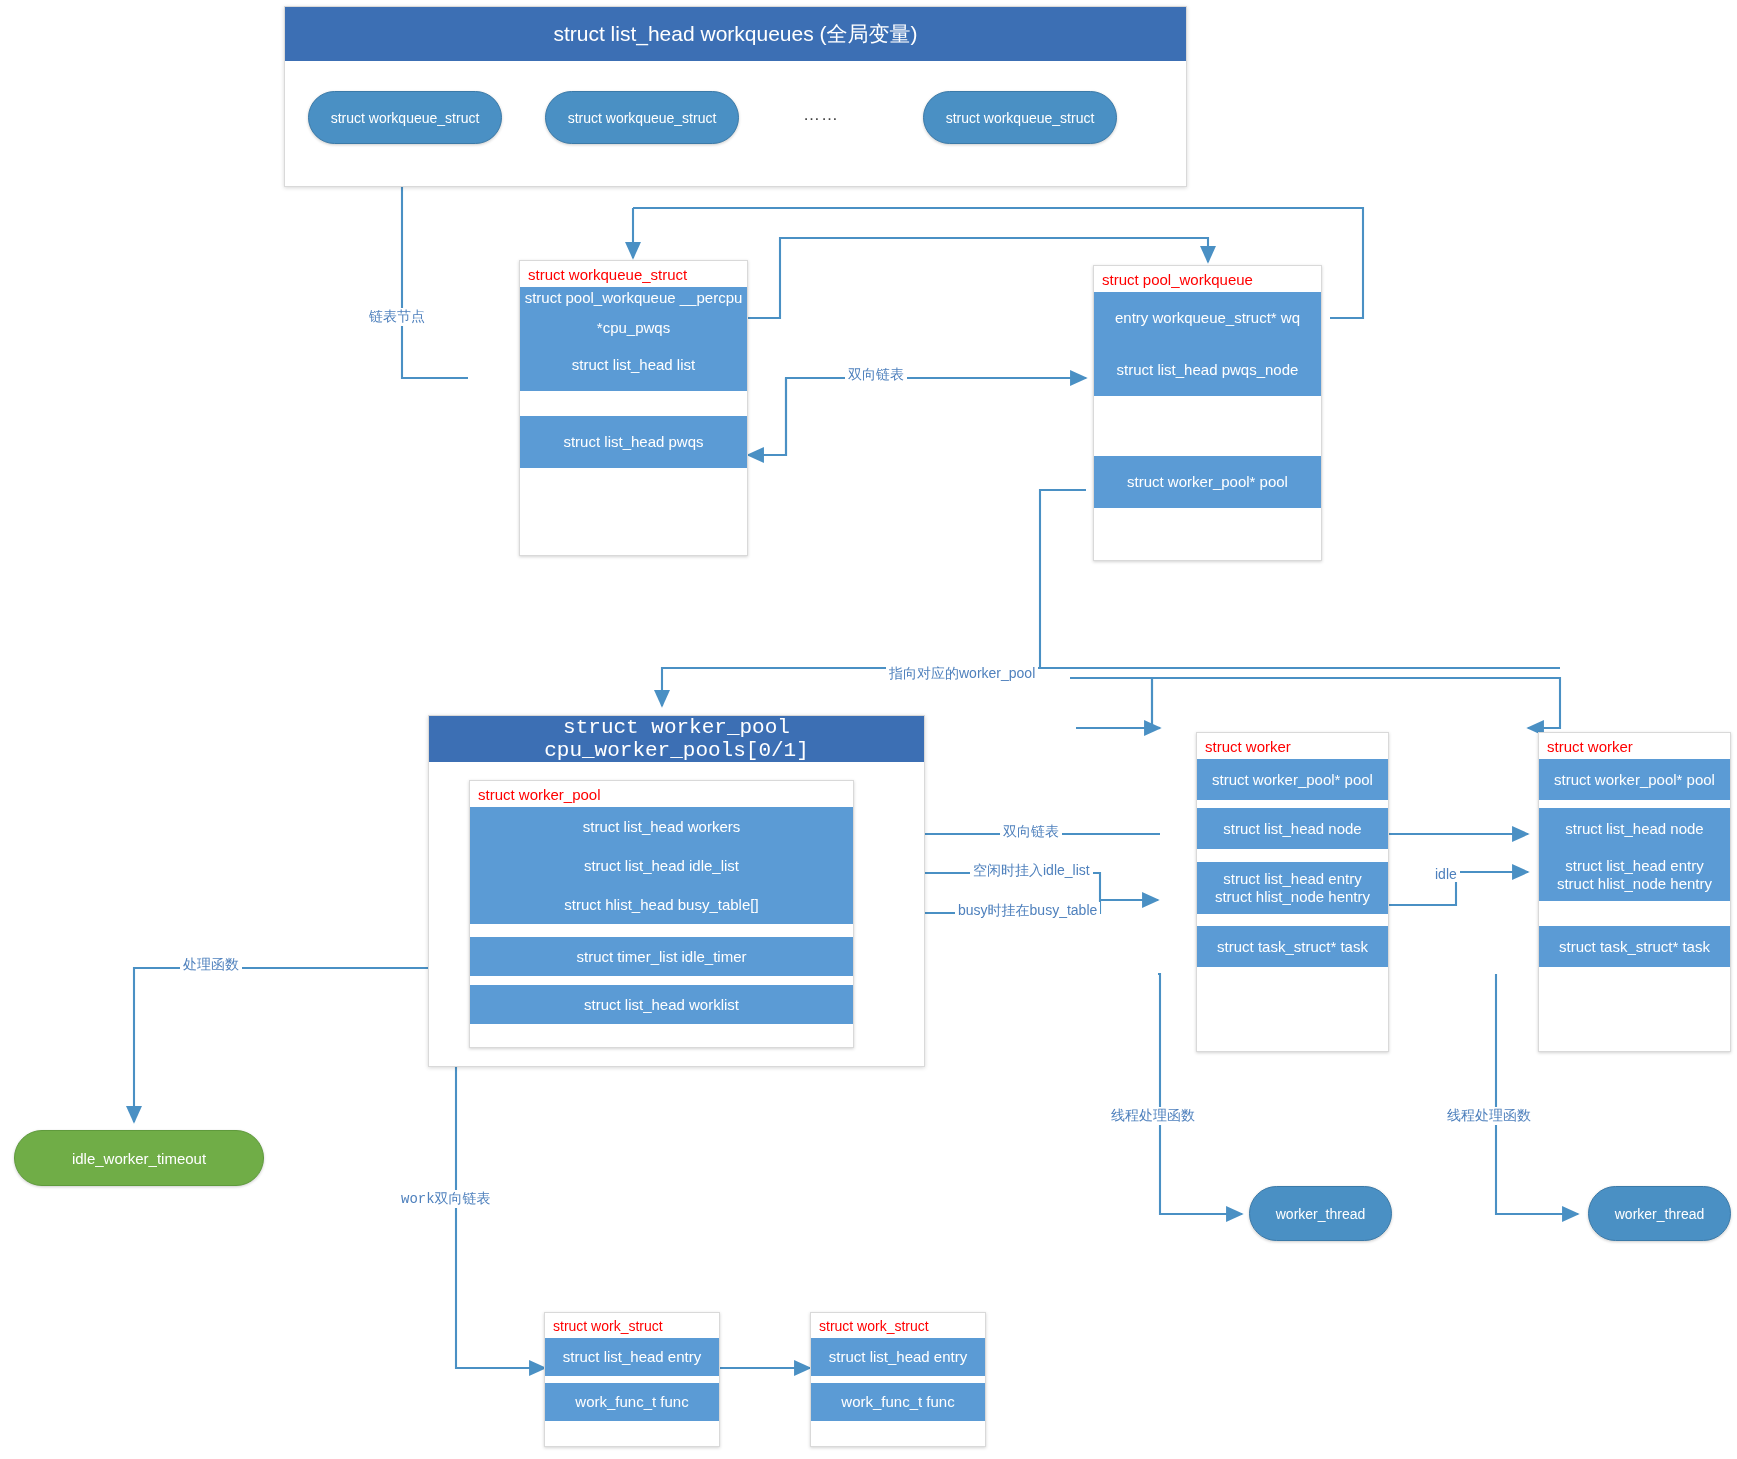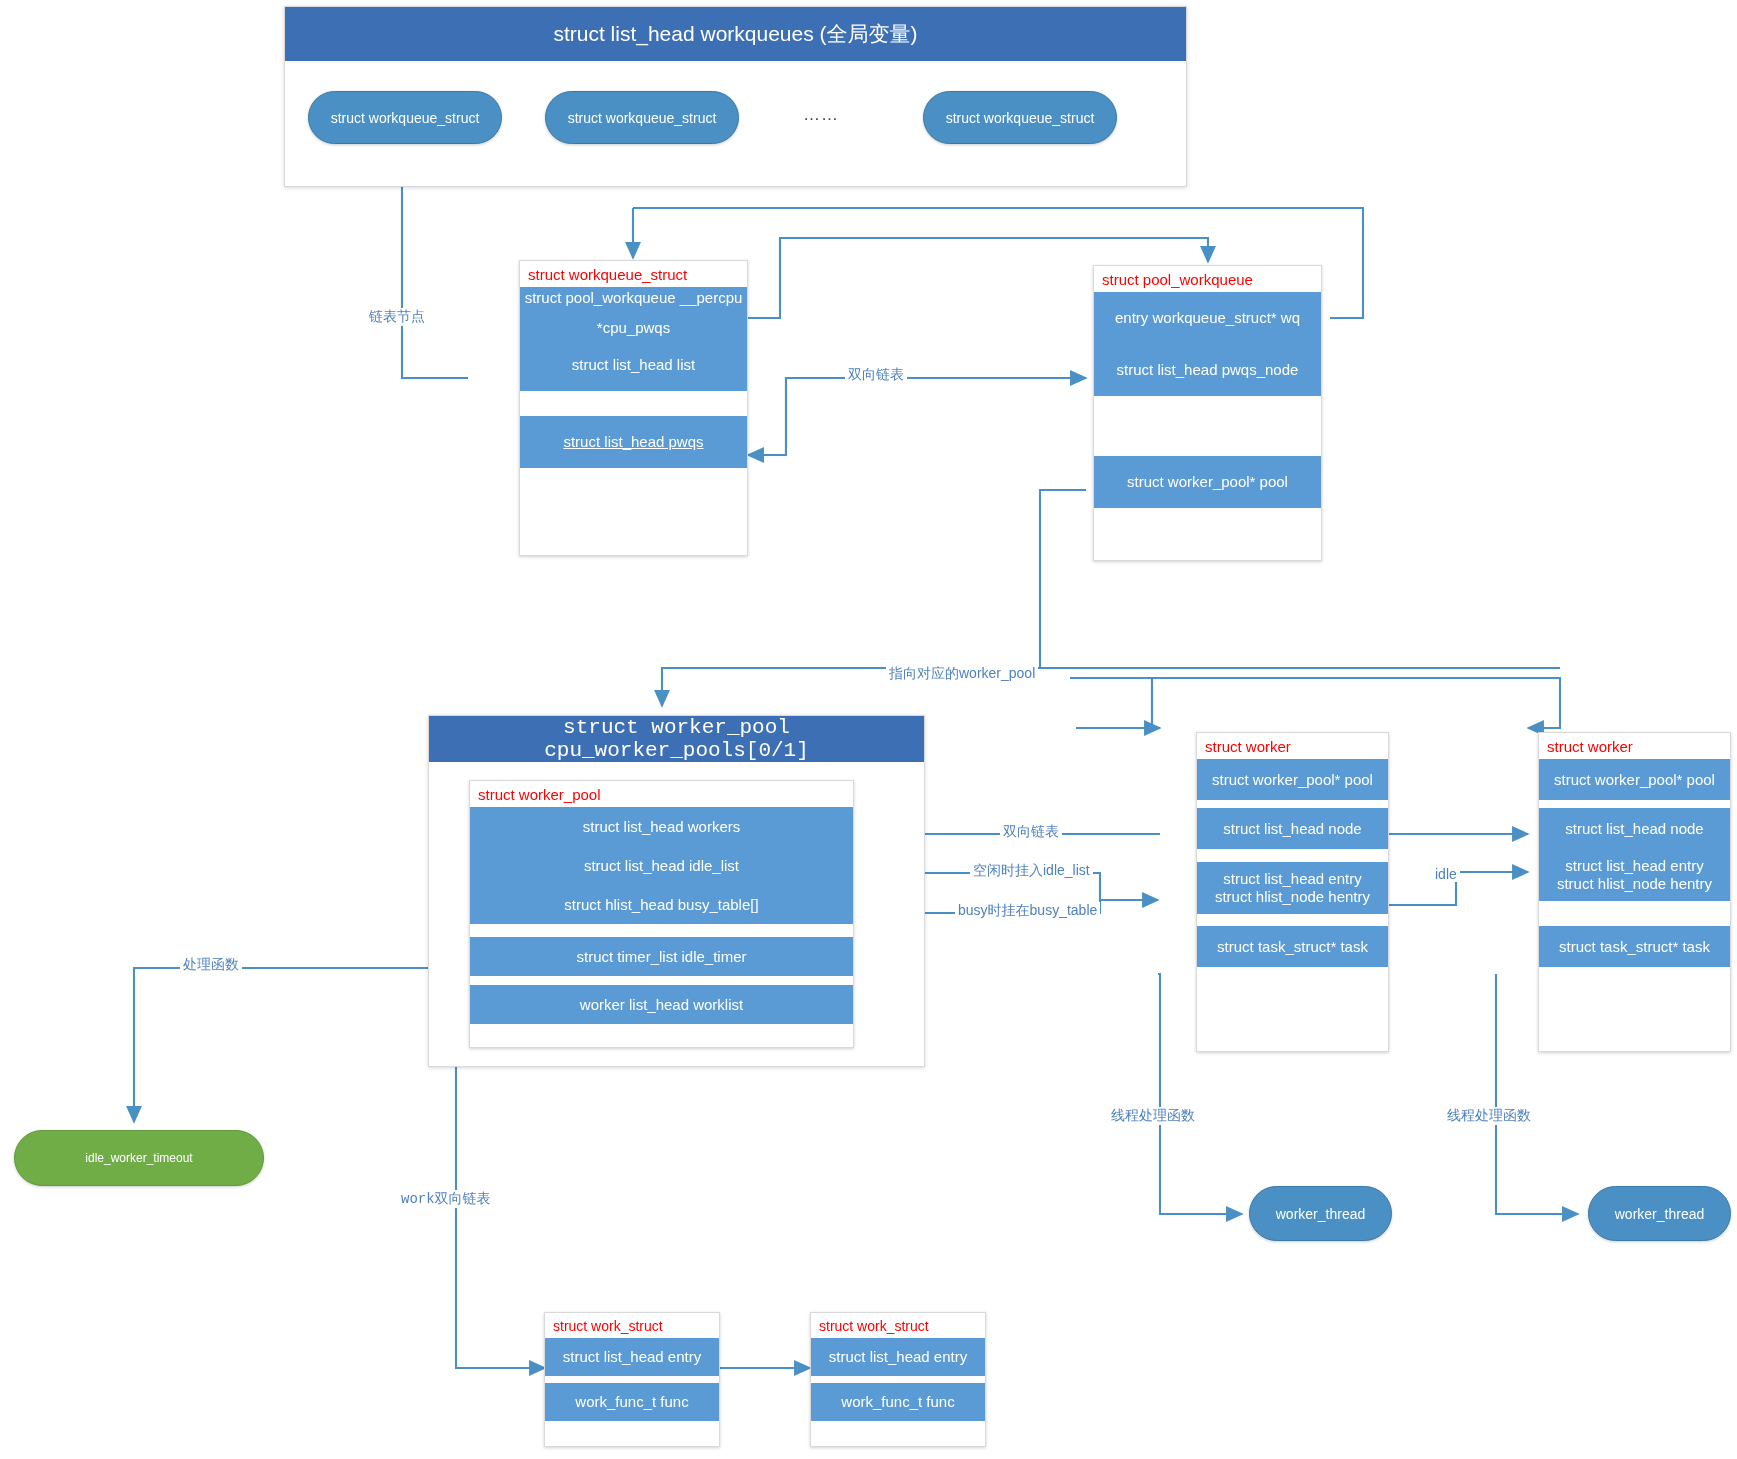--- a/index.html
+++ b/index.html
@@ -125,21 +125,21 @@
   <div class="card" style="left:519px;top:260px;width:229px;height:296px;">
     <div class="hdr">struct workqueue_struct</div>
     <div class="row two" style="height:52px;gap:12px;">
       <div>struct pool_workqueue __percpu</div>
       <div>*cpu_pwqs</div>
     </div>
     <div class="row" style="height:52px;">
       <span>struct list_head list</span>
     </div>
     <div class="gap" style="height:25px;"></div>
-    <div class="row" style="height:52px;text-decoration:underline;">
+    <div class="row" style="height:52px;">
       <span>struct list_head pwqs</span>
     </div>
   </div>
 
   <div class="card" style="left:1093px;top:265px;width:229px;height:296px;">
     <div class="hdr">struct pool_workqueue</div>
     <div class="row" style="height:52px;">
       <span>entry workqueue_struct* wq</span>
     </div>
     <div class="row" style="height:52px;">
@@ -165,21 +165,21 @@
     </div>
     <div class="row" style="height:39px;">
       <span>struct hlist_head busy_table[]</span>
     </div>
     <div class="gap" style="height:13px;"></div>
     <div class="row" style="height:39px;">
       <span>struct timer_list idle_timer</span>
     </div>
     <div class="gap" style="height:9px;"></div>
     <div class="row" style="height:39px;">
-      <span>worker list_head worklist</span>
+      <span>struct list_head worklist</span>
     </div>
   </div>
 
   <div class="card" style="left:1196px;top:732px;width:193px;height:320px;">
     <div class="hdr">struct worker</div>
     <div class="row" style="height:41px;">
       <span>struct worker_pool* pool</span>
     </div>
     <div class="gap" style="height:8px;"></div>
     <div class="row" style="height:41px;">
@@ -230,21 +230,21 @@
     <div class="hdr" style="font-size:14px;">struct work_struct</div>
     <div class="row" style="height:38px;">
       <span>struct list_head entry</span>
     </div>
     <div class="gap" style="height:7px;"></div>
     <div class="row" style="height:38px;">
       <span>work_func_t func</span>
     </div>
   </div>
 
-  <div class="pill green" style="left:14px;top:1130px;width:250px;height:56px;font-size:12px;">
+  <div class="pill green" style="left:14px;top:1130px;width:250px;height:56px;font-size:15px;">
     <span>idle_worker_timeout</span>
   </div>
   <div class="pill blue" style="left:1249px;top:1186px;width:143px;height:55px;">
     <span>worker_thread</span>
   </div>
   <div class="pill blue" style="left:1588px;top:1186px;width:143px;height:55px;">
     <span>worker_thread</span>
   </div>
 
   <div class="lab" style="left:366px;top:308px;">链表节点</div>

